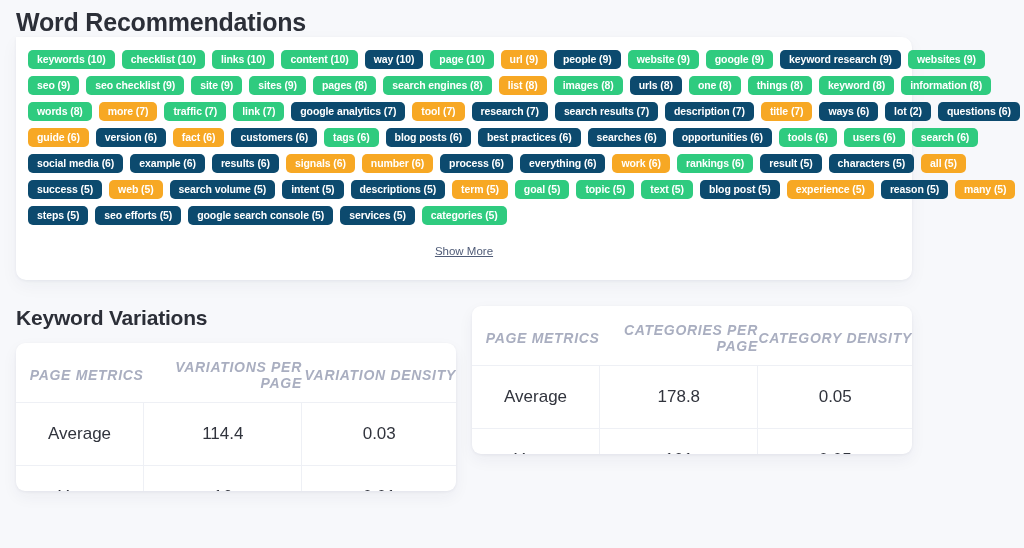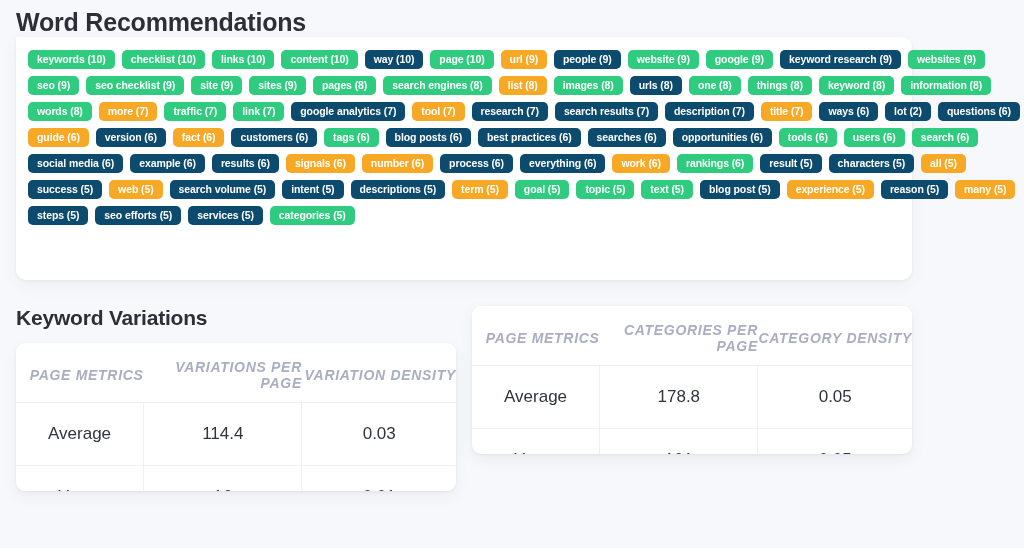--- a/index.html
+++ b/index.html
@@ -244,24 +244,28 @@
           <span class="tag green">topic (5)</span>
           <span class="tag green">text (5)</span>
           <span class="tag red">blog post (5)</span>
           <span class="tag orange">experience (5)</span>
           <span class="tag red">reason (5)</span>
           <span class="tag orange">many (5)</span>
         </div>
         <div class="tag-row">
           <span class="tag red">steps (5)</span>
           <span class="tag red">seo efforts (5)</span>
+          <span class="tag red">google search console (5)</span>
           <span class="tag red">services (5)</span>
           <span class="tag green">categories (5)</span>
         </div>
       </div>
+    <div class="show-more-wrap">
+      <span class="show-more">Show More</span>
+    </div>
   </div>
 
   <div class="panels">
 
     <div class="panel">
       <div class="panel-title">Keyword Variations</div>
       <div class="metrics-card">
         <table class="metrics">
           <thead>
               <tr id="kv-head">

